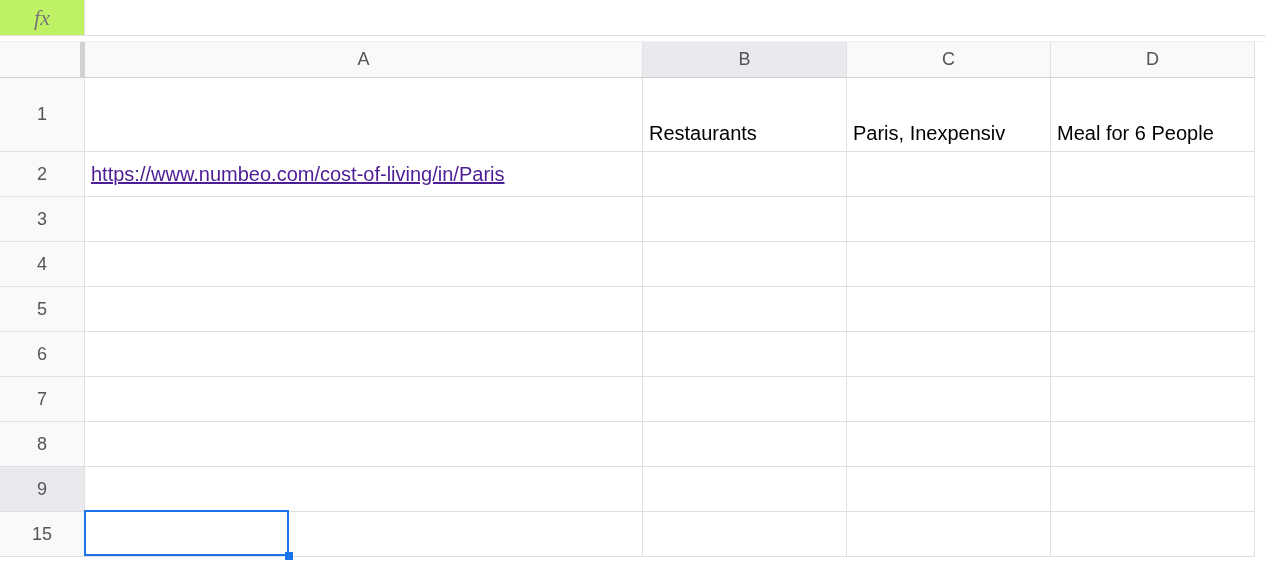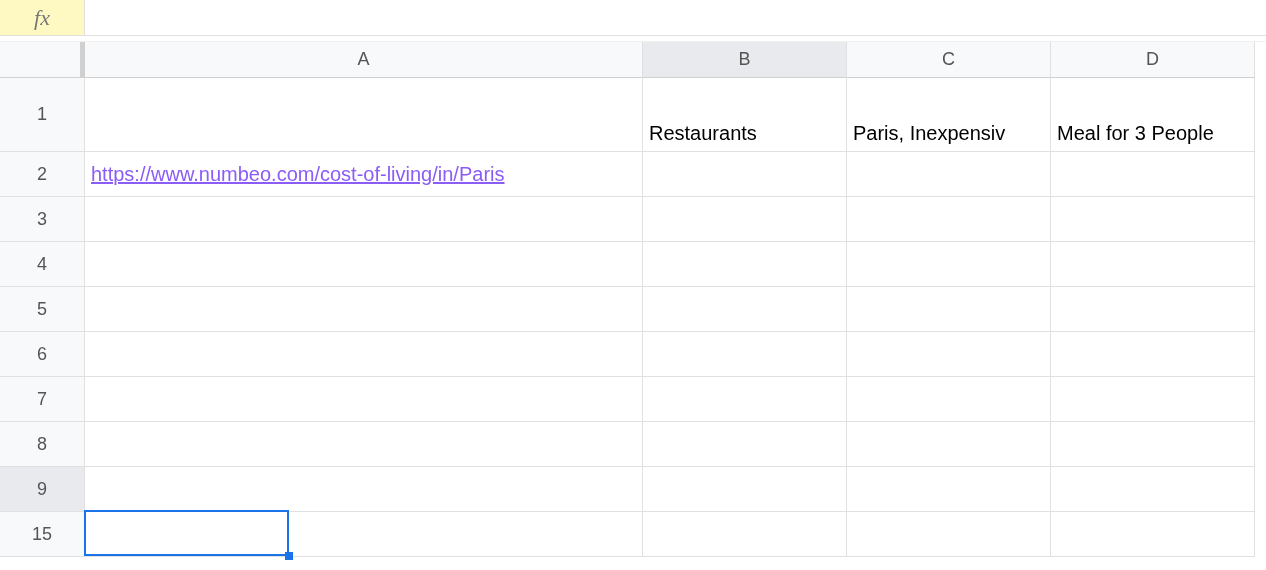--- a/index.html
+++ b/index.html
@@ -12,21 +12,21 @@
       background: #fff;
       overflow: hidden;
       width: 1266px;
       height: 570px;
     }
     .formula-bar {
       display: flex;
       align-items: flex-end;
       height: 36px;
       border-bottom: 1px solid #e0e0e0;
-      background: #fef9c3;
+      background: #bef264;
     }
     .fx-label {
       width: 85px;
       text-align: center;
       font-family: 'Times New Roman', serif;
       font-style: italic;
       font-size: 22px;
       color: #777;
       border-right: 1px solid #e0e0e0;
       height: 100%;
@@ -99,21 +99,21 @@
       overflow: hidden;
       white-space: nowrap;
       cursor: cell;
       position: relative;
     }
     .cell.first-row {
       height: 74px;
       padding-bottom: 6px;
     }
     .cell .link {
-      color: #8b5cf6;
+      color: #4c1d95;
       text-decoration: underline;
       cursor: pointer;
     }
     .cell.col-a {
       align-items: center;
     }
     .active-cell {
       position: absolute;
       border: 2px solid #1a73e8;
       pointer-events: none;
@@ -148,21 +148,21 @@
   <div class="corner-cell"></div>
   <div class="header-cell">A</div>
   <div class="header-cell selected">B</div>
   <div class="header-cell">C</div>
   <div class="header-cell">D</div>
 
   <div class="row-header first">1</div>
   <div class="cell first-row col-a"></div>
   <div class="cell first-row">Restaurants</div>
   <div class="cell first-row">Paris, Inexpensiv</div>
-  <div class="cell first-row">Meal for 3 People</div>
+  <div class="cell first-row">Meal for 6 People</div>
 
   <div class="row-header">2</div>
   <div class="cell col-a">
       <span class="link">https://www.numbeo.com/cost-of-living/in/Paris</span>
     </div>
   <div class="cell"></div>
   <div class="cell"></div>
   <div class="cell"></div>
 
   <div class="row-header">3</div>

